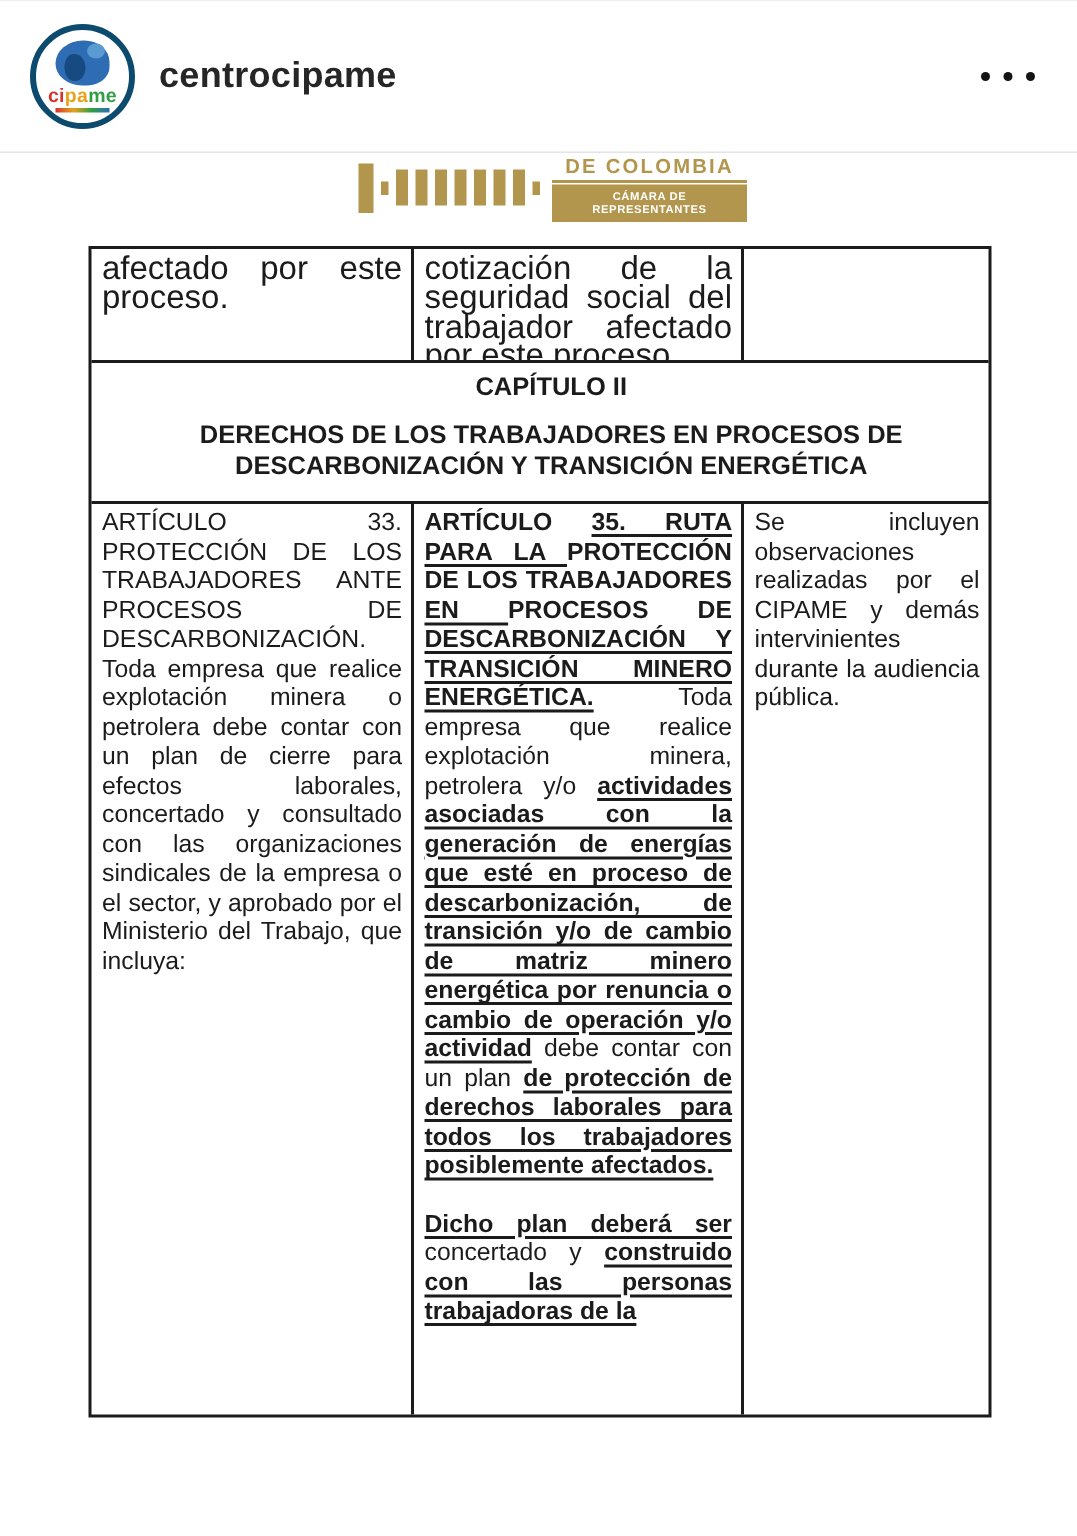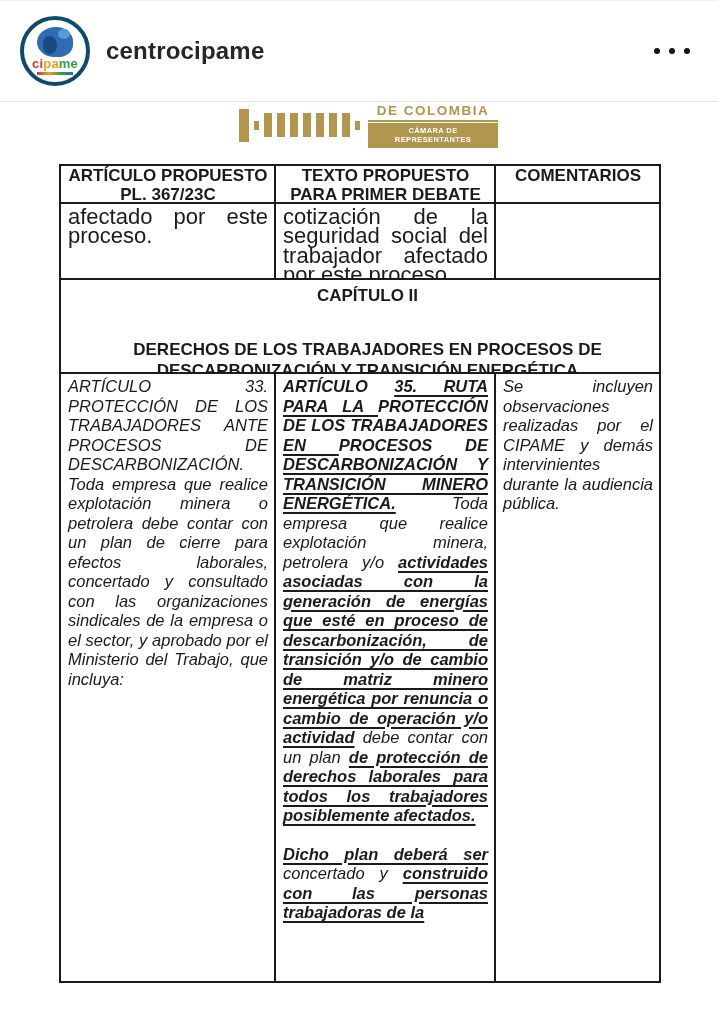--- a/index.html
+++ b/index.html
@@ -39,33 +39,33 @@
   .banner-text{ margin-left:3px; width:130px; }
   .banner-title{ color:var(--gold); font-weight:bold; font-size:13.5px; letter-spacing:1.5px;
                  text-align:center; border-bottom:2px solid var(--gold); padding-bottom:2px; }
   .banner-box{ background:var(--gold); color:#fff; font-size:7.5px; font-weight:bold;
                letter-spacing:.4px; text-align:center; padding:3px 2px 4px; margin-top:1px; }
 
   
   .doc-table{ position:absolute; left:59px; top:62px; width:602px;
               border:2px solid #1b1b1b; color:#1b1b1b; }
   .tr{ display:flex; border-bottom:2px solid #1b1b1b; }
-  .tr:last-child{ border-bottom:none;font-style:italic; }
+  .tr:last-child{ border-bottom:none; }
   .td{ padding:2px 6px 2px 7px; overflow:hidden; }
   .c1{ width:215px; border-right:2px solid #1b1b1b; }
   .c2{ width:220px; border-right:2px solid #1b1b1b; }
   .c3{ flex:1; }
   .head{ height:38px; }
   .head .td{ font-weight:bold; font-size:17px; line-height:18.5px; text-align:center; padding-top:1px; }
   .r1{ height:76px; }
   .r1 .td{ font-size:22px; line-height:19.4px; text-align:justify; padding-top:3px; }
   .chapter{ height:94px; }
   .chapter .td{ width:100%; text-align:center; font-weight:bold; font-size:17px;padding-left:21px; }
   .chapter-title{ margin-top:4px; line-height:20px; }
-  .chapter-sub{ margin-top:33px; line-height:21px; padding:0 28px; }
+  .chapter-sub{ margin-top:11px; line-height:21px; padding:0 28px; }
   .main{ height:607px; }
   .main .td{ font-size:16.5px; line-height:19.5px; text-align:justify; padding-top:3px; }
   .main p + p{ margin-top:19px; }
   .b{ font-weight:bold; }
   .u{ text-decoration:underline; text-decoration-thickness:2px; text-underline-offset:2.5px; }
 
   :root{ --gold:#b3964d; }
 </style>
 </head>
 <body>
@@ -100,25 +100,20 @@
       <div class="bar"></div>
       <div class="bar-sq"></div>
       <div class="banner-text">
         <div class="banner-title">DE COLOMBIA</div>
         <div class="banner-box">CÁMARA DE REPRESENTANTES</div>
       </div>
     </div>
 
     <div class="doc-table">
 
-      <div class="tr head">
-        <div class="td c1">ARTÍCULO PROPUESTO PL. 367/23C</div>
-        <div class="td c2">TEXTO PROPUESTO PARA PRIMER DEBATE</div>
-        <div class="td c3">COMENTARIOS</div>
-      </div>
 
       <div class="tr r1">
         <div class="td c1">afectado por este proceso.</div>
         <div class="td c2">cotización de la seguridad social del trabajador afectado por este proceso.</div>
         <div class="td c3"></div>
       </div>
 
       <div class="tr chapter">
         <div class="td">
           <div class="chapter-title">CAPÍTULO II</div>

